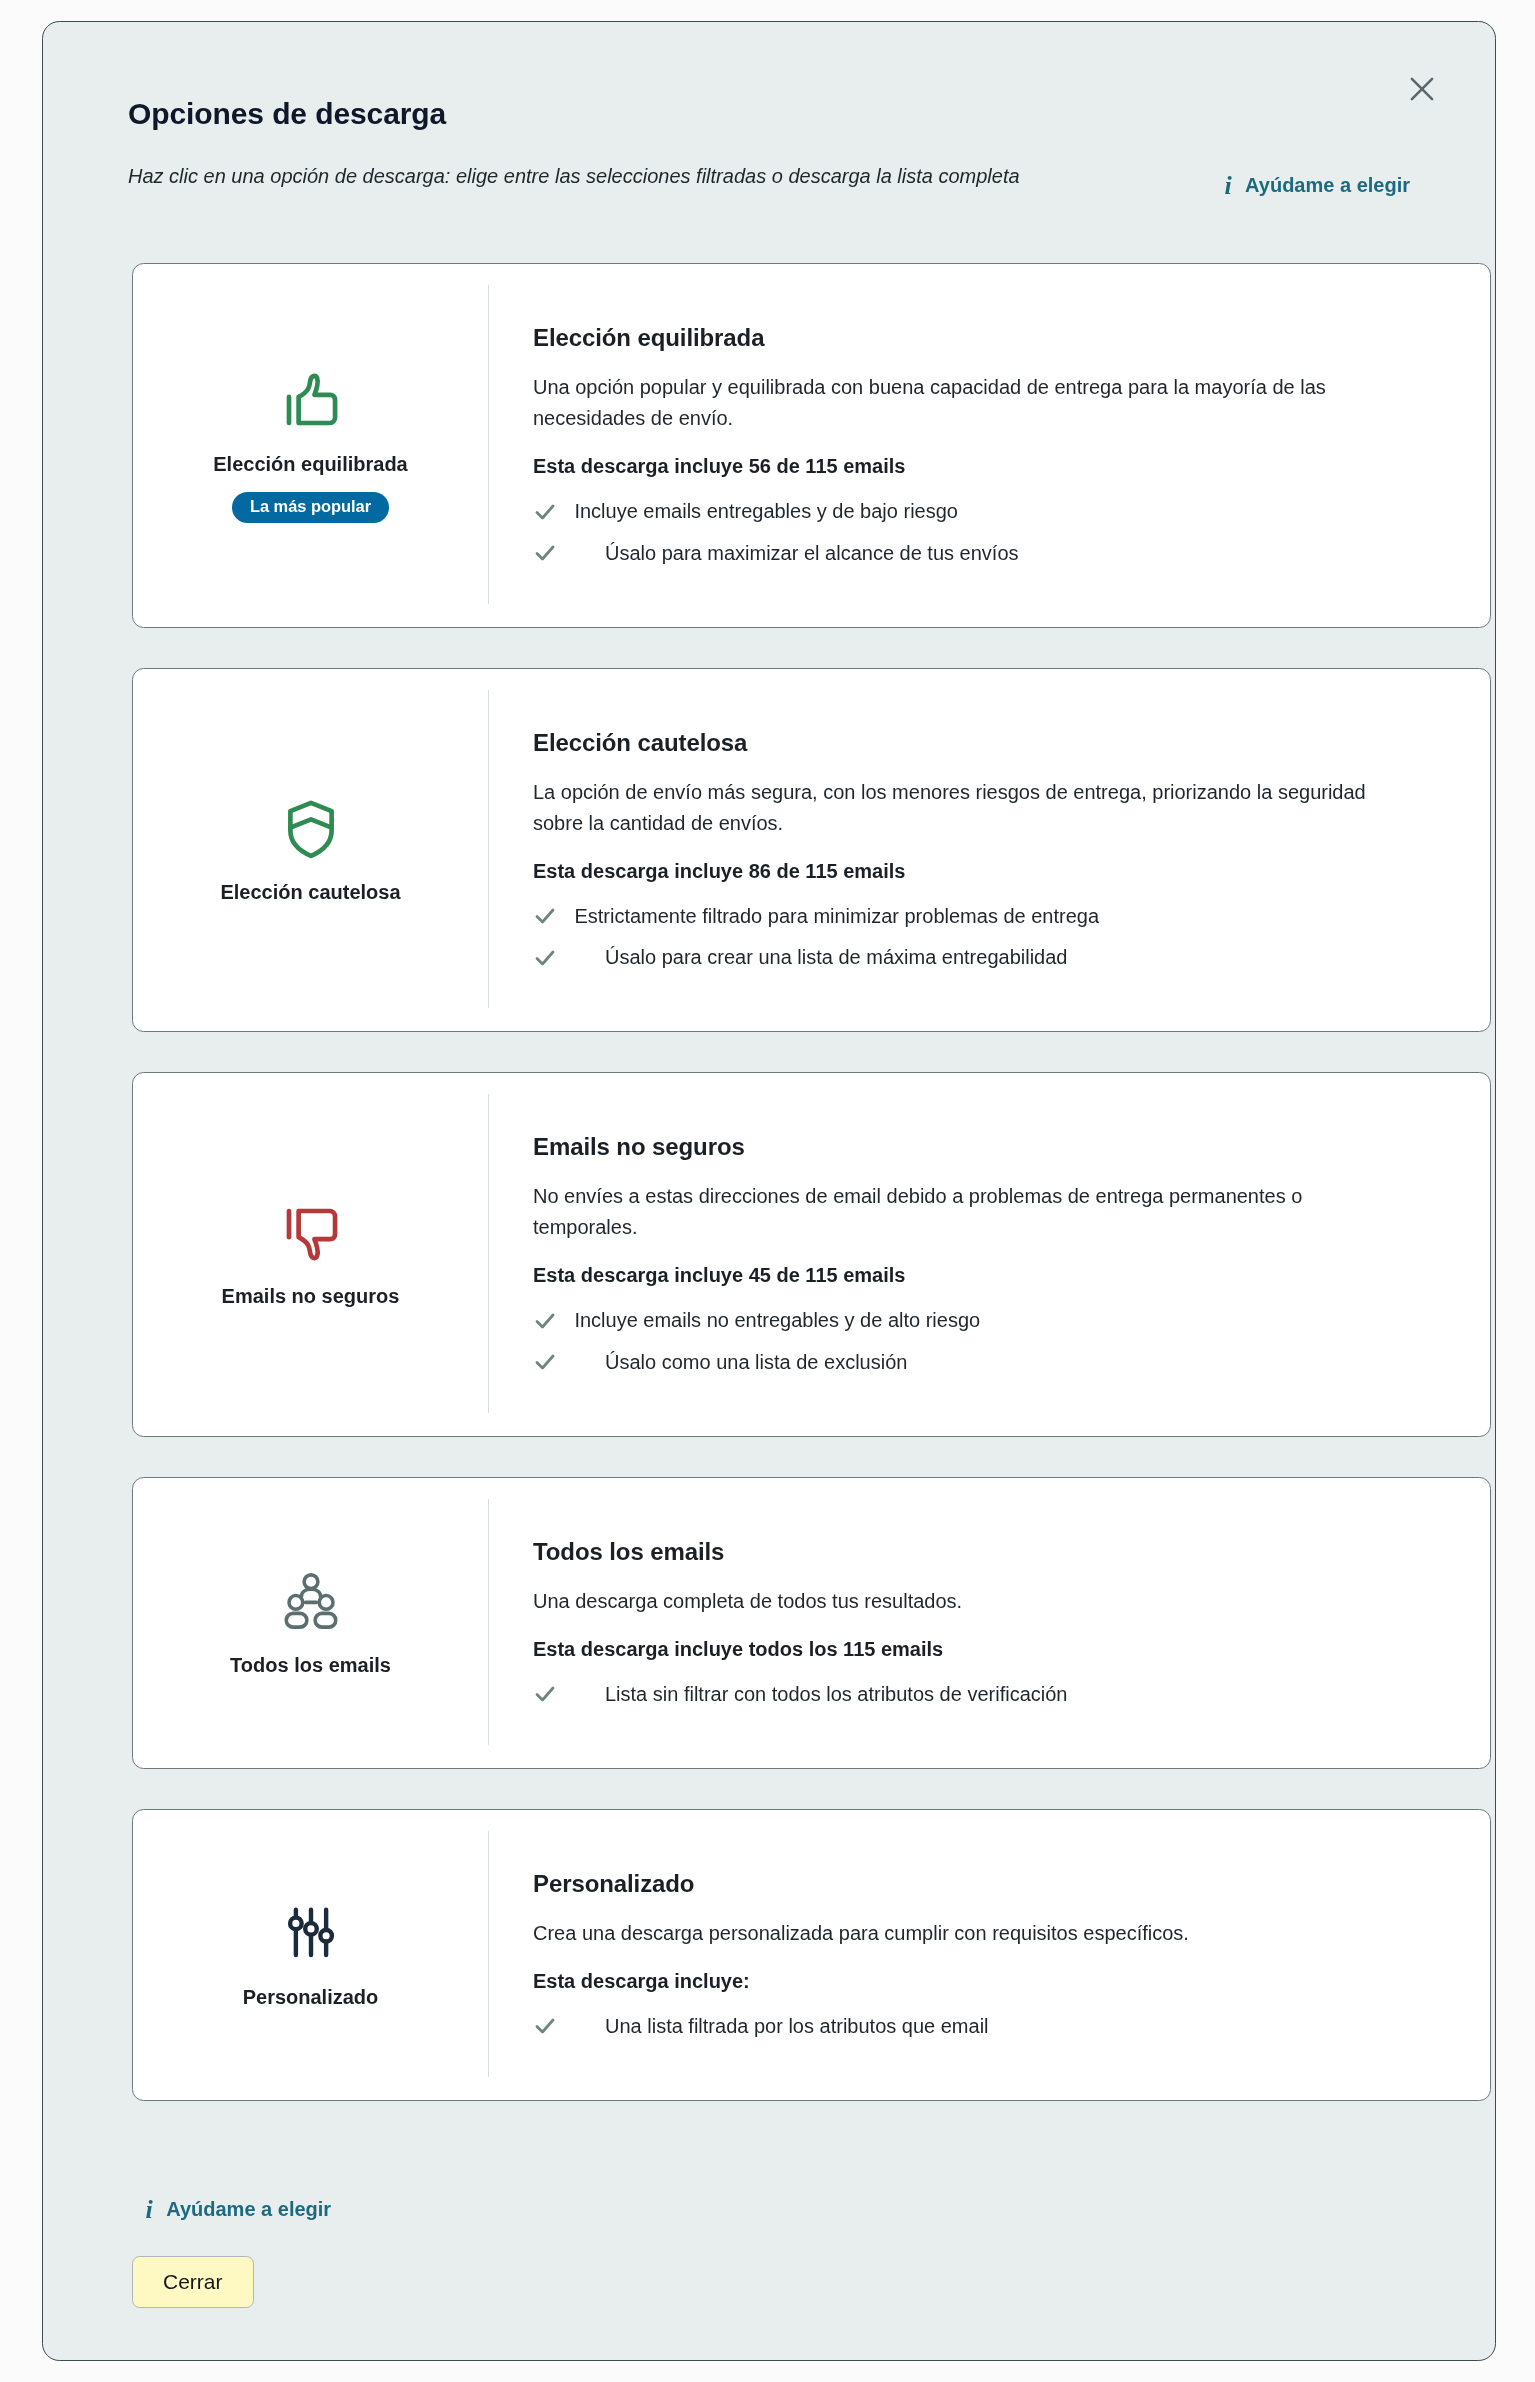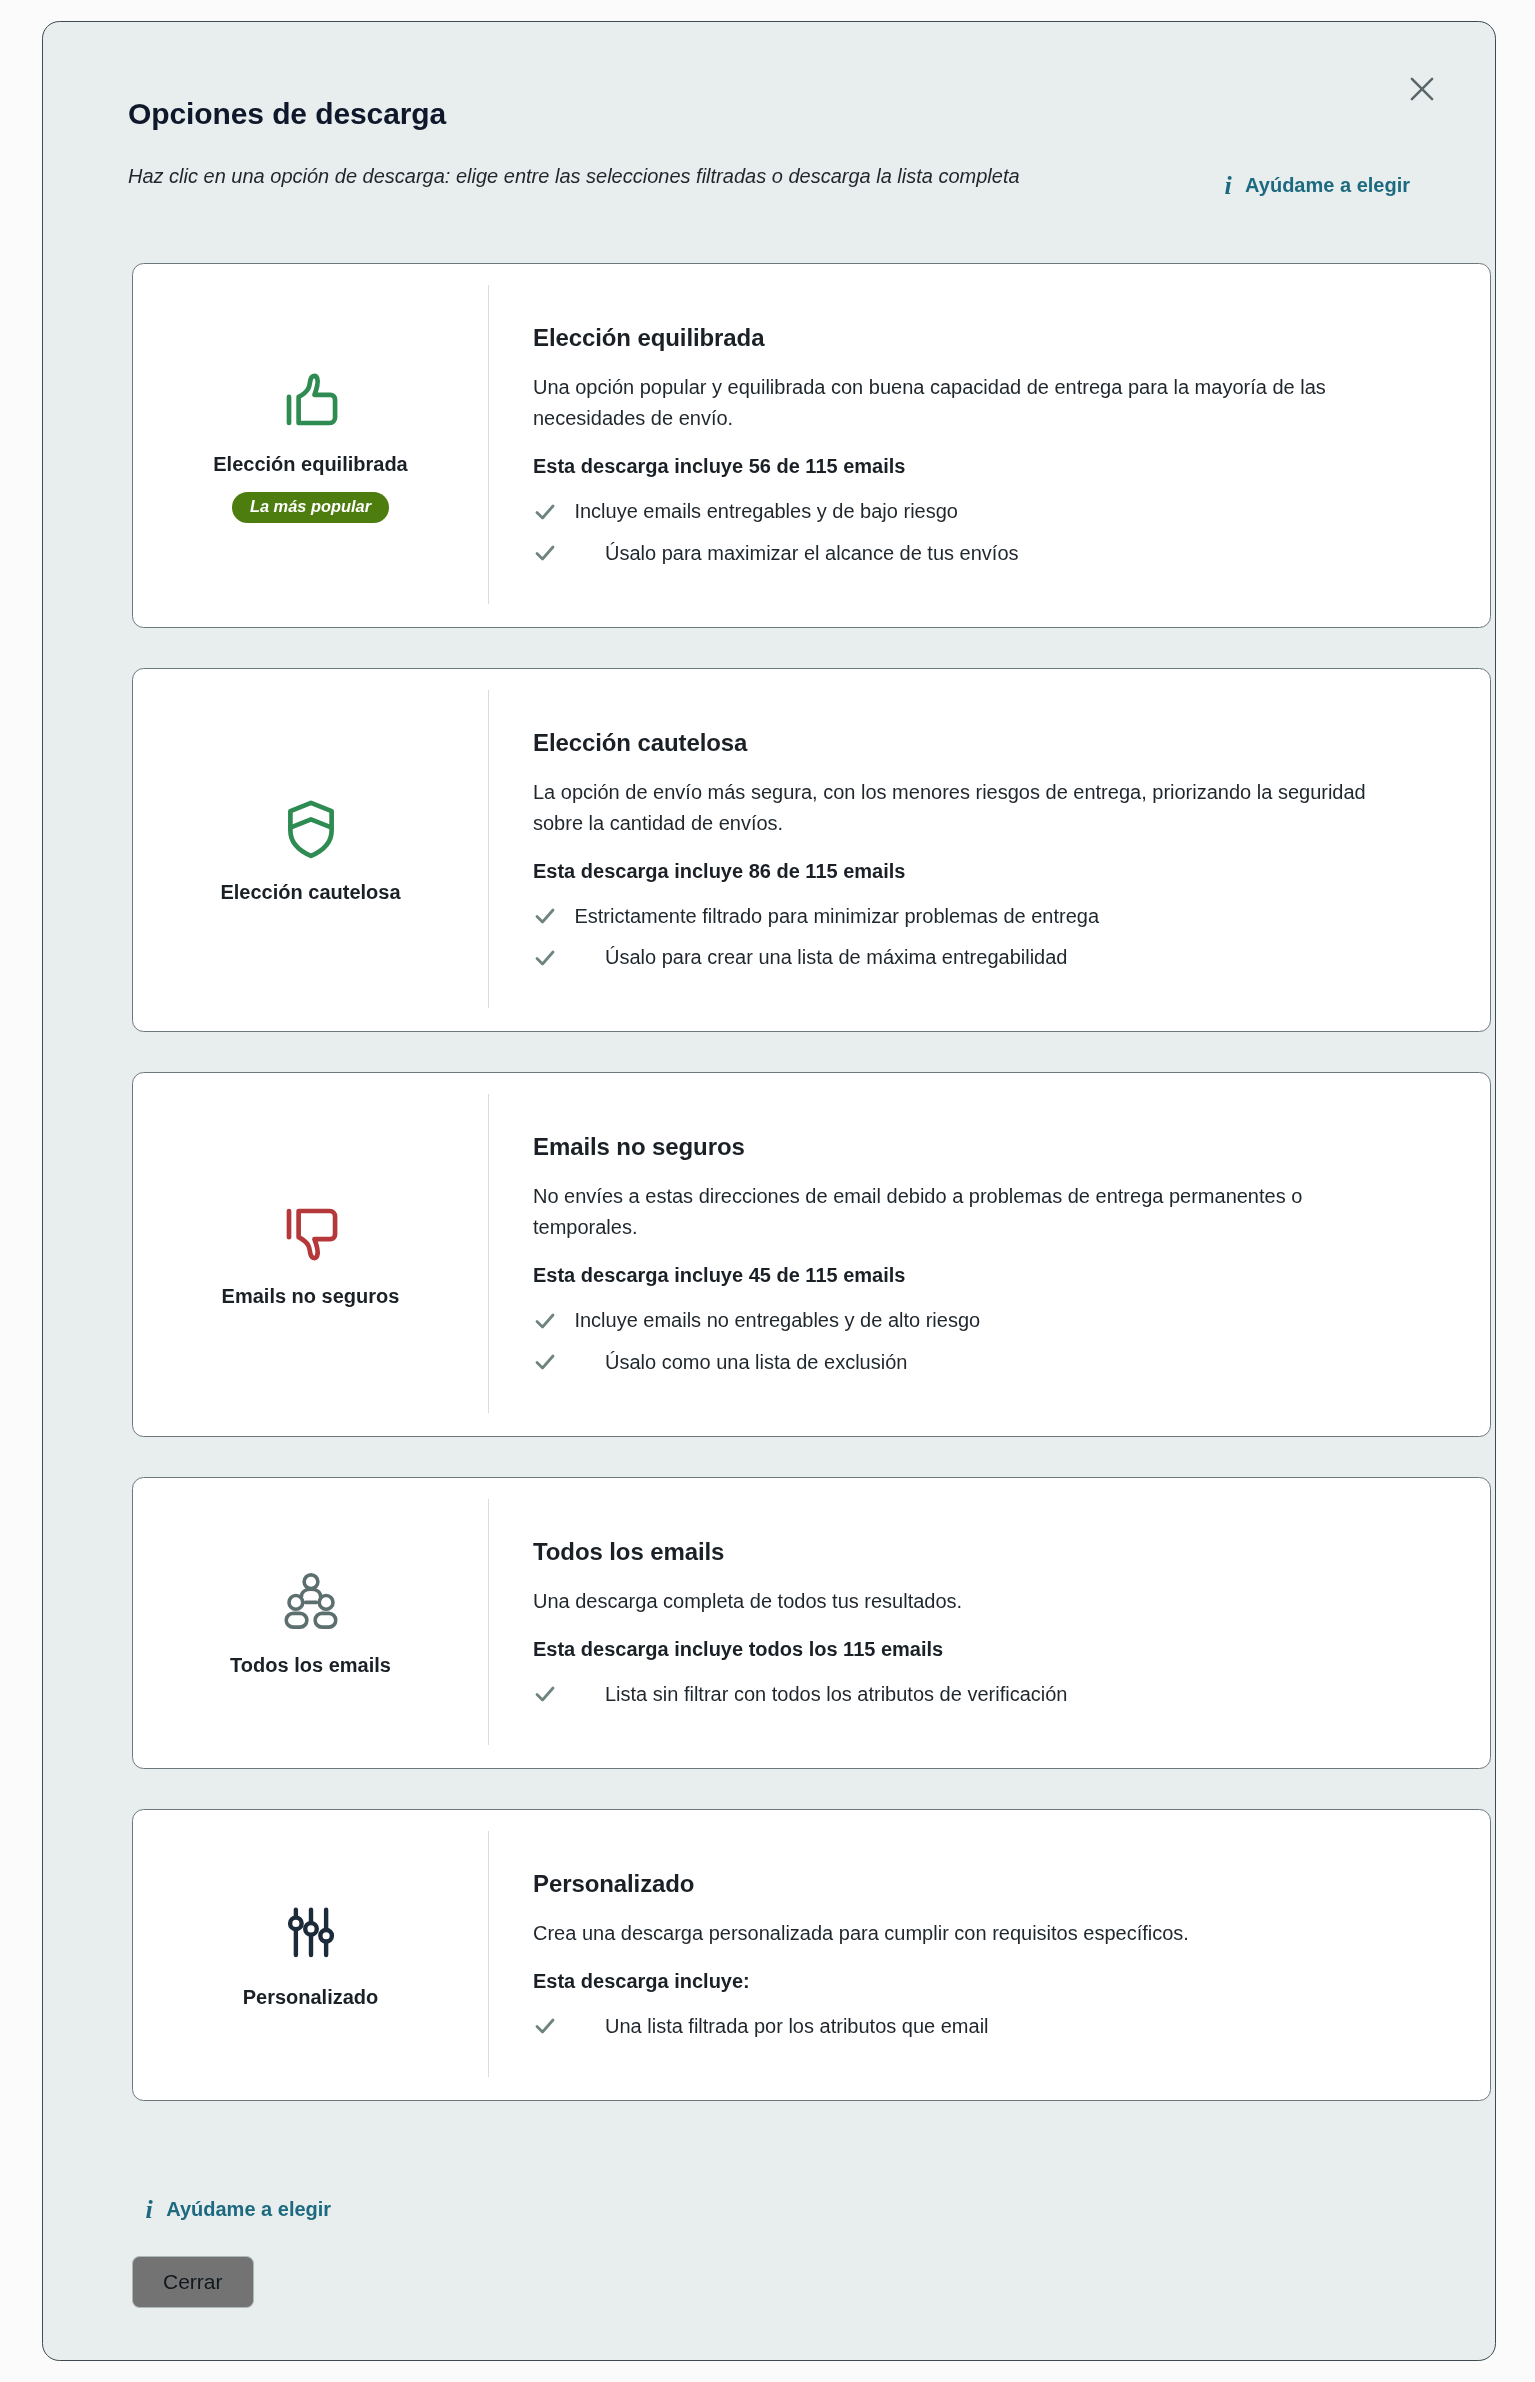--- a/index.html
+++ b/index.html
@@ -129,28 +129,27 @@
   .card-icon-label {
     font-size: 20px;
     font-weight: bold;
     color: #1a2026;
     text-align: center;
   }
 
   .badge {
     margin-top: 15.4px;
     display: inline-block;
-    background: #4d7c0f;
+    background: #0369a1;
     color: #ffffff;
     font-size: 16.4px;
     font-weight: bold;
     padding: 6.8px 18.3px 7.7px;
     border-radius: 965px;
     line-height: 1;
-    font-style: italic;
   }
 
   .card-body {
     flex: 1;
     border-left: 1.4px solid #d7dcdd;
     padding: 39px 44px 37px 44px;
     margin: 21px 0 23px 0;
   }
 
   .card-title {
@@ -197,21 +196,21 @@
     bottom: 52px;
     width: 1359px;
   }
   .footer .help-link {
     padding-top: 0;
     margin-left: 13.5px;
   }
   .close-action {
     display: inline-block;
     margin-top: 33px;
-    background: #737373;
+    background: #fef9c3;
     border: 1.4px solid #aeb8ba;
     border-radius: 7.7px;
     color: #11181e;
     font-size: 21px;
     font-family: "Liberation Sans", sans-serif;
     padding: 12.6px 30px 13.5px;
     cursor: pointer;
   }
 </style>
 </head>

